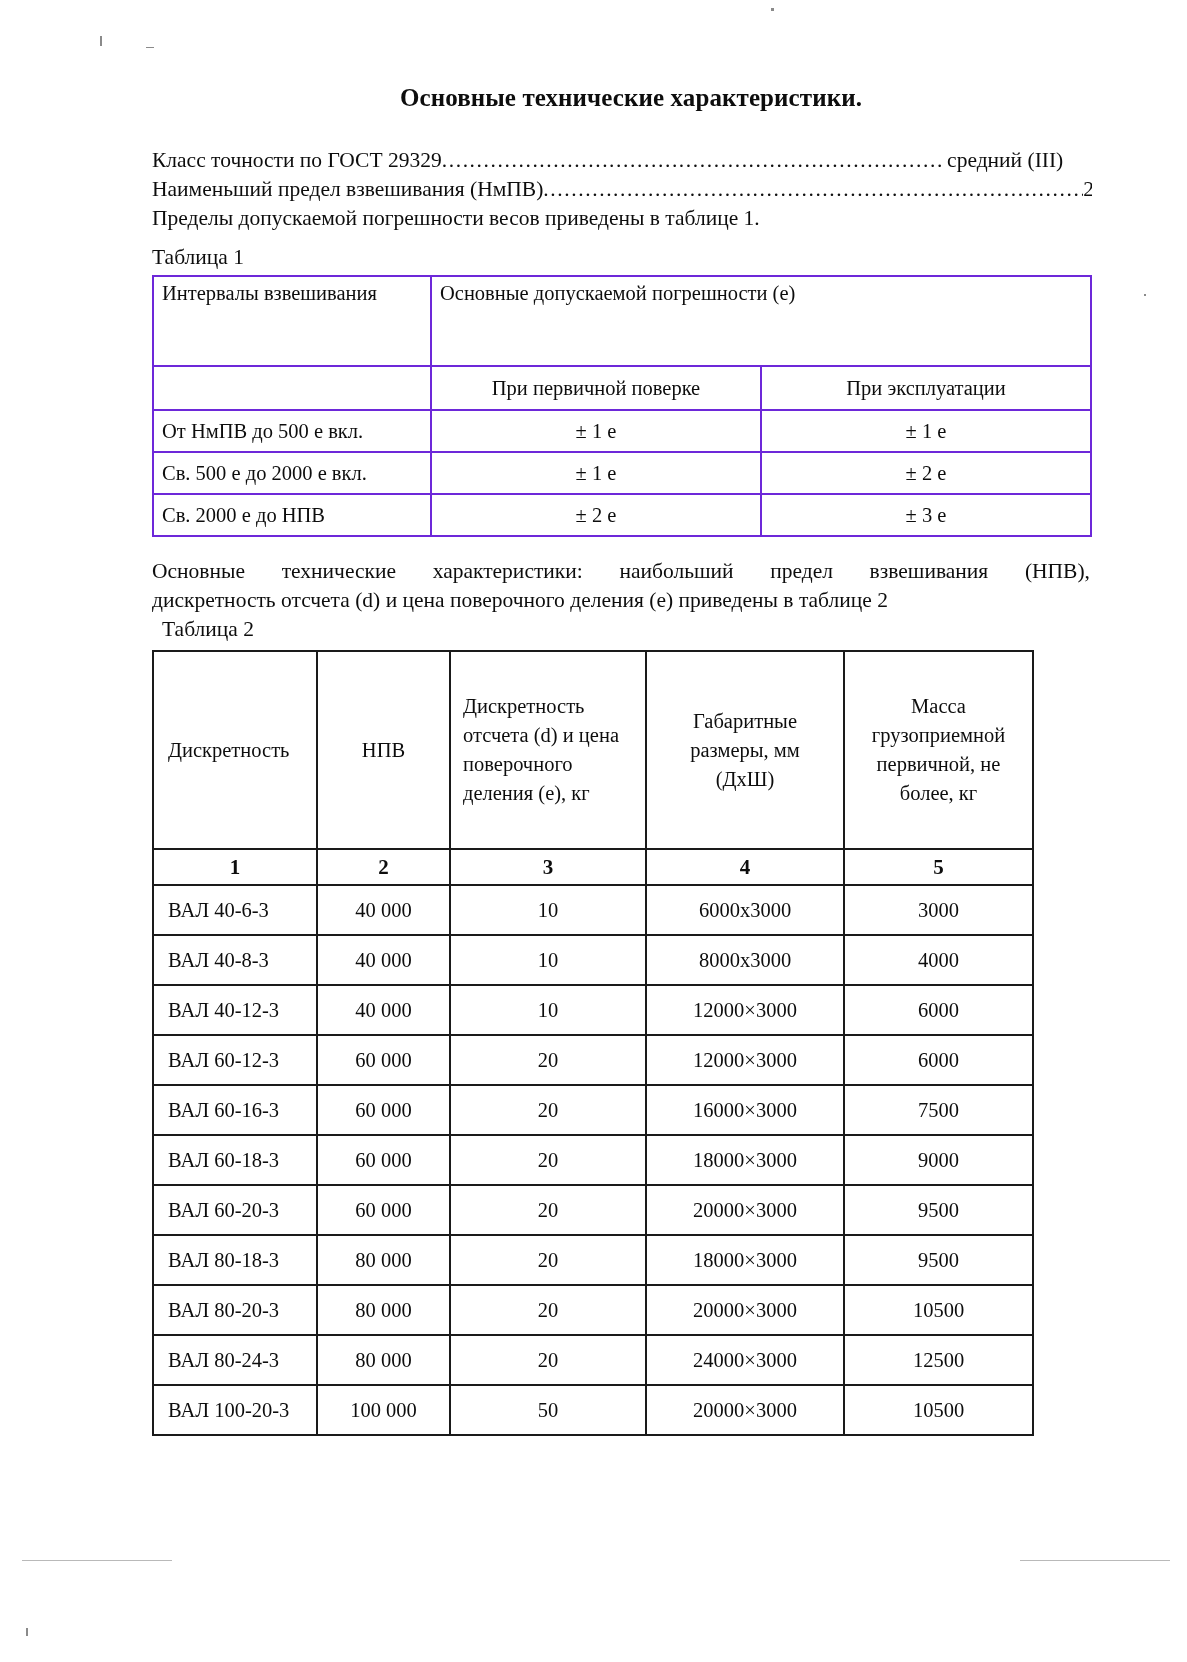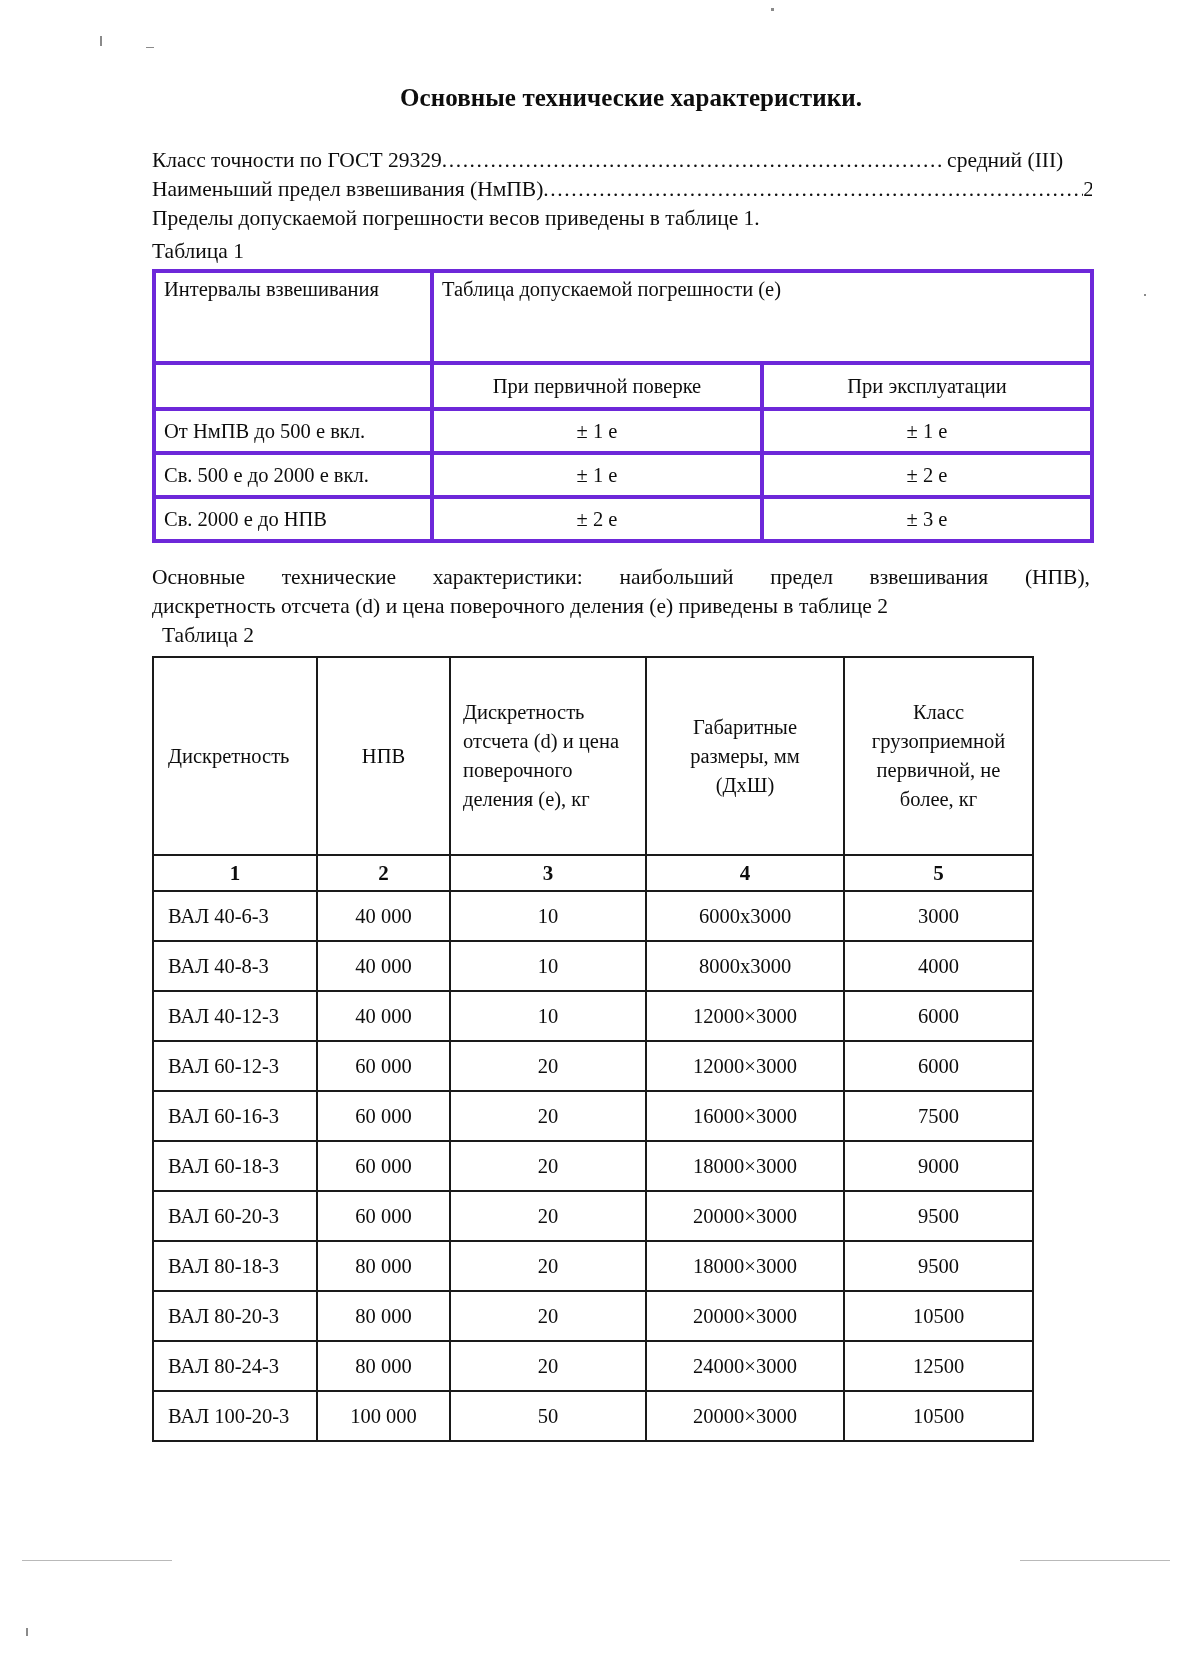--- a/index.html
+++ b/index.html
@@ -62,37 +62,37 @@
   .lead-line.l2 .dots { width: 540px; }
 
   .plain-line {
     font-size: 21.5px;
     line-height: 29px;
   }
 
   .tbl-caption {
     font-size: 21.5px;
     line-height: 29px;
-    margin-top: 4px;
+    margin-top: 10px;
     margin-bottom: 3px;
   }
   .tbl-caption.indent { padding-left: 10px; margin-top: 0; }
 
   table {
     border-collapse: collapse;
     font-size: 20.5px;
   }
 
   
   .t1 {
     width: 938px;
     table-layout: fixed;
   }
   .t1 td {
-    border: 4px solid #6d28d9;
+    border: 2px solid #6d28d9;
     padding: 5px 8px;
     vertical-align: top;
   }
   .t1 .c-head-left { height: 78px; }
   .t1 .c-head-span  { }
   .t1 .c-sub { height: 30px; text-align: center; vertical-align: middle; padding: 6px 16px; border-radius: 9px; }
   .t1 .c-row-label { vertical-align: middle; height: 30px; }
   .t1 .c-val { text-align: center; vertical-align: middle; }
   .t1 .blank { }
 
@@ -173,21 +173,21 @@
 
     <table class="t1">
       <colgroup>
         <col style="width:278px">
         <col style="width:330px">
         <col style="width:330px">
       </colgroup>
       <tbody>
         <tr>
           <td class="c-head-left" rowspan="1">Интервалы взвешивания</td>
-          <td class="c-head-span" colspan="2">Таблица допускаемой погрешности (е)</td>
+          <td class="c-head-span" colspan="2">Основные допускаемой погрешности (е)</td>
         </tr>
         <tr>
           <td class="blank">&nbsp;</td>
           <td class="c-sub">При первичной поверке</td>
           <td class="c-sub">При эксплуатации</td>
         </tr>
         <tr>
           <td class="c-row-label">От НмПВ до 500 е вкл.</td>
           <td class="c-val">± 1 е</td>
           <td class="c-val">± 1 е</td>
@@ -238,21 +238,21 @@
               <span class="hc-inner">отсчета (d) и цена</span>
               <span class="hc-inner">поверочного</span>
               <span class="hc-inner">деления (е), кг</span>
             </td>
             <td class="hcell">
               <span class="hc-inner">Габаритные</span>
               <span class="hc-inner">размеры, мм</span>
               <span class="hc-inner">(ДхШ)</span>
             </td>
             <td class="hcell">
-              <span class="hc-inner">Класс</span>
+              <span class="hc-inner">Масса</span>
               <span class="hc-inner">грузоприемной</span>
               <span class="hc-inner">первичной, не</span>
               <span class="hc-inner">более, кг</span>
             </td>
           </tr>
           <tr>
             <td class="numrow">1</td>
             <td class="numrow">2</td>
             <td class="numrow">3</td>
             <td class="numrow">4</td>

